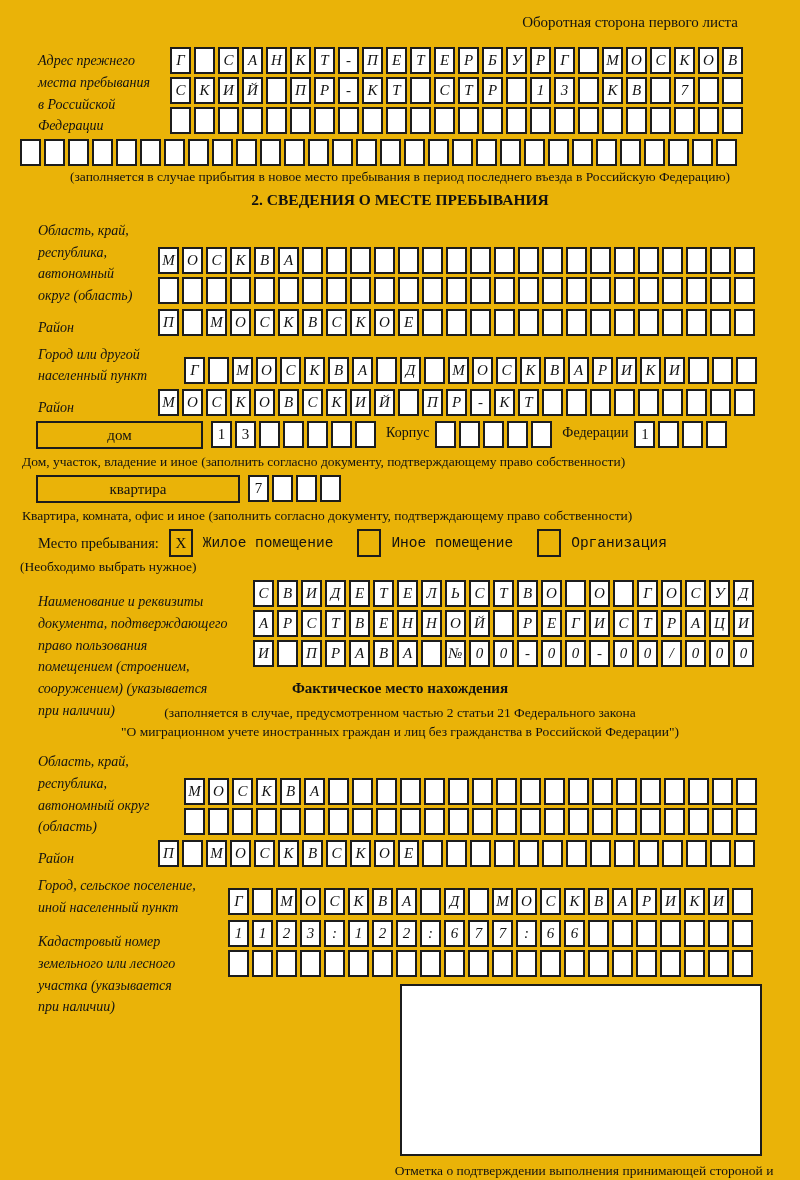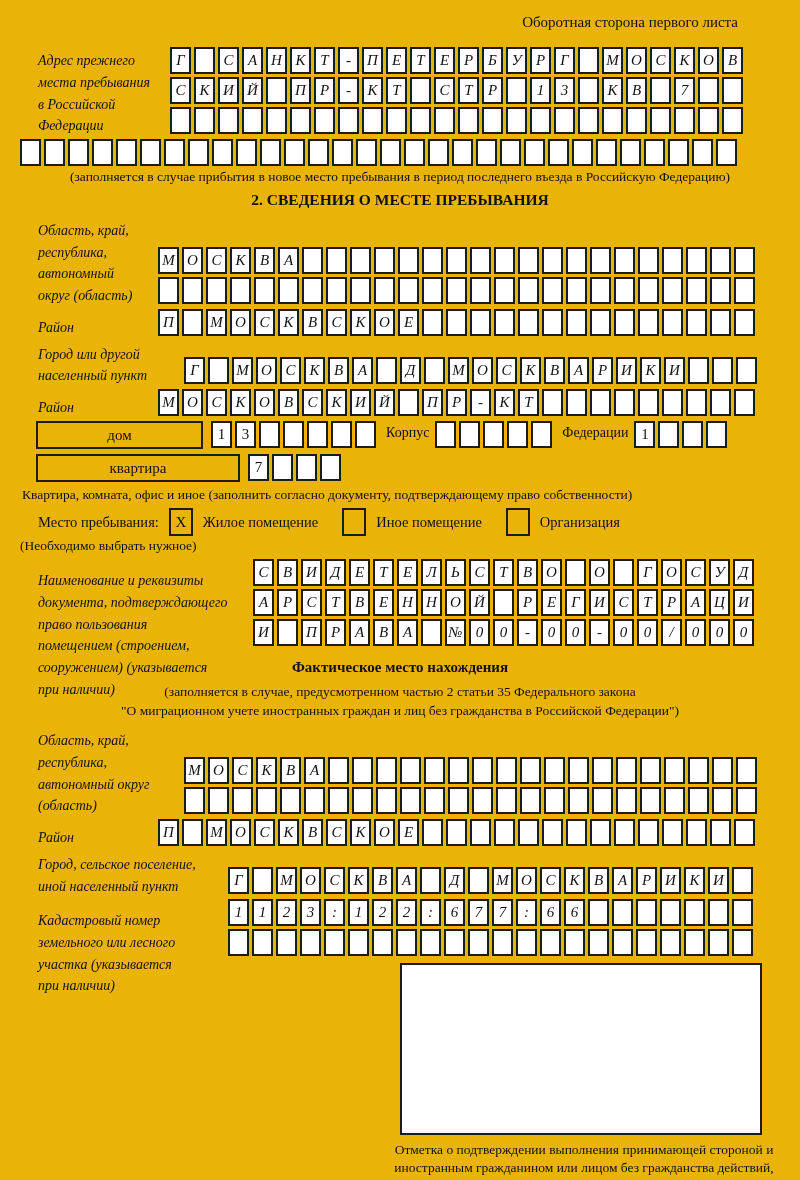--- a/index.html
+++ b/index.html
@@ -53,21 +53,21 @@
   .w163{width:163px;margin-right:8px;}
   .w200{width:200px;margin-right:8px;}
   .inline-label{font-size:14px;padding-top:4px;margin:0 6px 0 10px;flex:0 0 auto;}
   .stay-row{display:flex;align-items:center;margin-left:18px;margin-bottom:2px;}
   .stay-label{font-size:14.5px;margin-right:10px;}
   .cbox{
     width:20px;height:24px;border:2px solid #1c1c1c;
     display:inline-flex;align-items:center;justify-content:center;
     font-size:15px;flex:0 0 auto;margin-right:10px;
   }
-  .opt{font-size:14.5px;margin-right:24px;}
+  .opt{font-size:14.5px;margin-right:24px;font-family:Liberation Mono, monospace;}
   .opt.last{margin-right:0;}
   .stay-caption{margin-right:220px;}
   .rel{position:relative;}
   .flabel.abs{position:absolute;left:18px;top:8px;}
   .ml-doc{margin-left:233px;}
   .ml-cad{margin-left:208px;}
   .fact-title{text-align:center;font-weight:bold;font-size:15px;margin:10px 0 8px 0;}
   .fact-cap{text-align:center;font-size:13.5px;margin:0 0 3px 0;}
   .fact-cap.mb{margin-bottom:8px;}
   .stamp-box{
@@ -386,20 +386,21 @@
         <span class="cell"></span>
       </div>
     <div class="inline-label">Федерации</div>
     <div class="cellrow">
         <span class="cell">1</span>
         <span class="cell"></span>
         <span class="cell"></span>
         <span class="cell"></span>
       </div>
   </div>
+  <div class="caption left">Дом, участок, владение и иное (заполнить согласно документу, подтверждающему право собственности)</div>
 
   <div class="house-row">
     <div class="named-box w200">квартира</div>
     <div class="cellrow">
         <span class="cell">7</span>
         <span class="cell"></span>
         <span class="cell"></span>
         <span class="cell"></span>
       </div>
   </div>
@@ -490,21 +491,21 @@
           <span class="cell">0</span>
           <span class="cell">/</span>
           <span class="cell">0</span>
           <span class="cell">0</span>
           <span class="cell">0</span>
         </div>
     </div>
   </div>
 
   <div class="fact-title">Фактическое место нахождения</div>
-  <div class="fact-cap">(заполняется в случае, предусмотренном частью 2 статьи 35 Федерального закона</div>
+  <div class="fact-cap">(заполняется в случае, предусмотренном частью 2 статьи 21 Федерального закона</div>
   <div class="fact-cap mb">"О миграционном учете иностранных граждан и лиц без гражданства в Российской Федерации")</div>
 
   <div class="frow">
     <div class="flabel w146 ml18">Область, край,
 республика,
 автономный округ
 (область)</div>
     <div class="rows">
       <div class="cellrow">
           <span class="cell">М</span>

